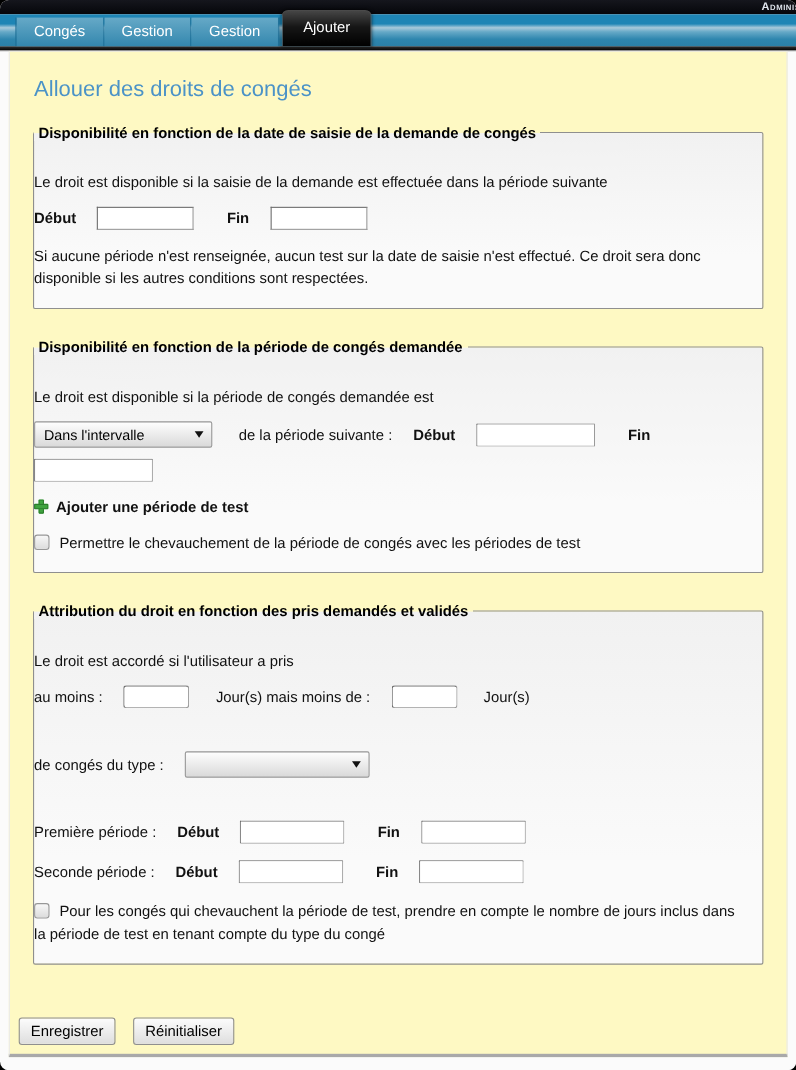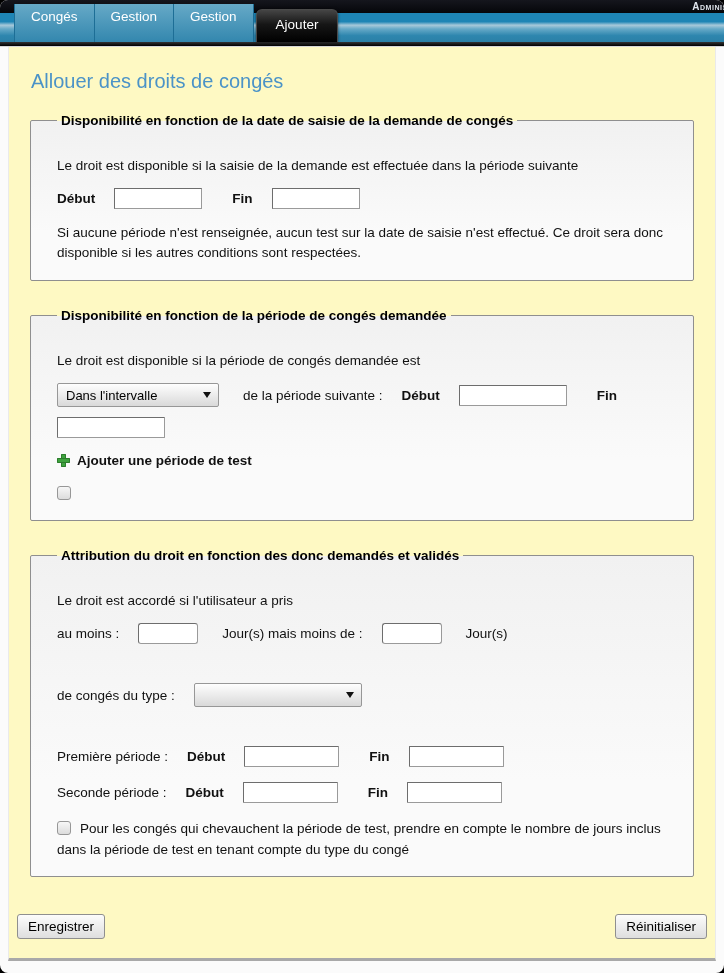--- a/index.html
+++ b/index.html
@@ -25,21 +25,21 @@
 
   
   .navbar {
     height: 29px;
     background: linear-gradient(180deg,
       #1e85b5 0%, #1e85b5 30%, #a7c9da 42%, #66a9c7 55%, #2e86ae 78%, #2b80a7 100%);
     position: relative;
   }
   .tabs { position: absolute; left: 14px; bottom: 0; display: flex; align-items: flex-end; }
   .tab {
-    height: 38px; line-height: 26px; padding: 0 16px;
+    height: 26px; line-height: 26px; padding: 0 16px;
     color: #fff; font-size: 13.5px; text-decoration: none; cursor: pointer;
     background: linear-gradient(180deg, #66a9c7, #3387ae);
     border-right: 1px solid #1d6e96;
   }
   .tab:first-child { border-left: 1px solid #1d6e96; }
   .tab.active {
     height: 33px; line-height: 30px; padding: 0 19px;
     margin: 0 2px; border: 1px solid #4a4a4a; border-bottom: none;
     border-radius: 6px 6px 0 0;
     background: linear-gradient(180deg, #454545 0%, #161616 45%, #000 100%);
@@ -55,21 +55,21 @@
     margin: 0 8px; height: 914px; background: #fef9c3;
     border-left: 1px solid #eaeaea; border-right: 1px solid #eaeaea;
     border-bottom: 3px solid #a9a9a9; overflow: hidden;
   }
   .page-title {
     margin: 23px 0 20px 22px; color: #4b93c7;
     font-size: 20px; font-weight: normal;
   }
 
   fieldset {
-    margin: 12px 21px 27px 21px; padding: 6px 14px 16px 26px;
+    margin: 12px 21px 27px 21px; padding: 6px 14px 16px 0;
     border: 1px solid #8f8f8f; border-radius: 2px;
     background: linear-gradient(180deg, #f1f1f1, #fafafa 70%);
     font-size: 13.5px; color: #111;
   }
   legend { font-weight: bold; font-size: 13.5px; padding: 0 4px; color: #000; }
 
   .intro { margin: 24px 0 0 0; }
   .row { display: flex; align-items: center; margin-top: 15px; flex-wrap: wrap; gap: 10px; }
   .b { font-weight: bold; }
   .lab { margin-right: 9px; }
@@ -113,21 +113,21 @@
   .checkline { margin-top: 16px; line-height: 1.5; }
   .checkbox {
     display: inline-block; width: 14px; height: 14px; vertical-align: -2px;
     margin-right: 9px; cursor: pointer;
     background: linear-gradient(180deg, #f7f7f7, #dcdcdc);
     border: 1px solid #979797; border-radius: 3px;
   }
 
   .spacer-lg { height: 24px; }
 
-  .buttons { display: flex; justify-content: space-between; margin-top: 37px; }
+  .buttons { display: flex; justify-content: flex-start; margin-top: 48px; }
   .btn {
     font: 13.5px "Liberation Sans", sans-serif; color: #000; cursor: pointer;
     padding: 4px 10px; margin: 0 8px;
     background: linear-gradient(180deg, #fcfcfc, #dedede);
     border: 1px solid #8f8f8f; border-radius: 3px;
   }
 </style>
 </head>
 <body>
 
@@ -175,26 +175,26 @@
         <span class="b lab">Début</span>
         <input class="ti w108" value="" style="">
         <span class="b lab gap-l">Fin</span>
         <input class="ti w108" value="" style="">
       </div>
       <div class="addlink">
         <span class="plus"></span>
         <span class="txt">Ajouter une période de test</span>
       </div>
       <div class="checkline">
-        <span class="checkbox"></span>
+        <span class="checkbox"></span><span>Permettre le chevauchement de la période de congés avec les périodes de test</span>
       </div>
     </fieldset>
 
     <fieldset>
-      <legend>Attribution du droit en fonction des donc demandés et validés</legend>
+      <legend>Attribution du droit en fonction des pris demandés et validés</legend>
       <p class="intro">Le droit est accordé si l'utilisateur a pris</p>
       <div class="row">
         <span class="lab">au moins :</span>
         <input class="ti w60" value="" style="">
         <span class="lab" style="margin-left:14px">Jour(s) mais moins de :</span>
         <input class="ti w60" value="" style="">
         <span style="margin-left:14px">Jour(s)</span>
       </div>
       <div class="spacer-lg"></div>
       <div class="row">

